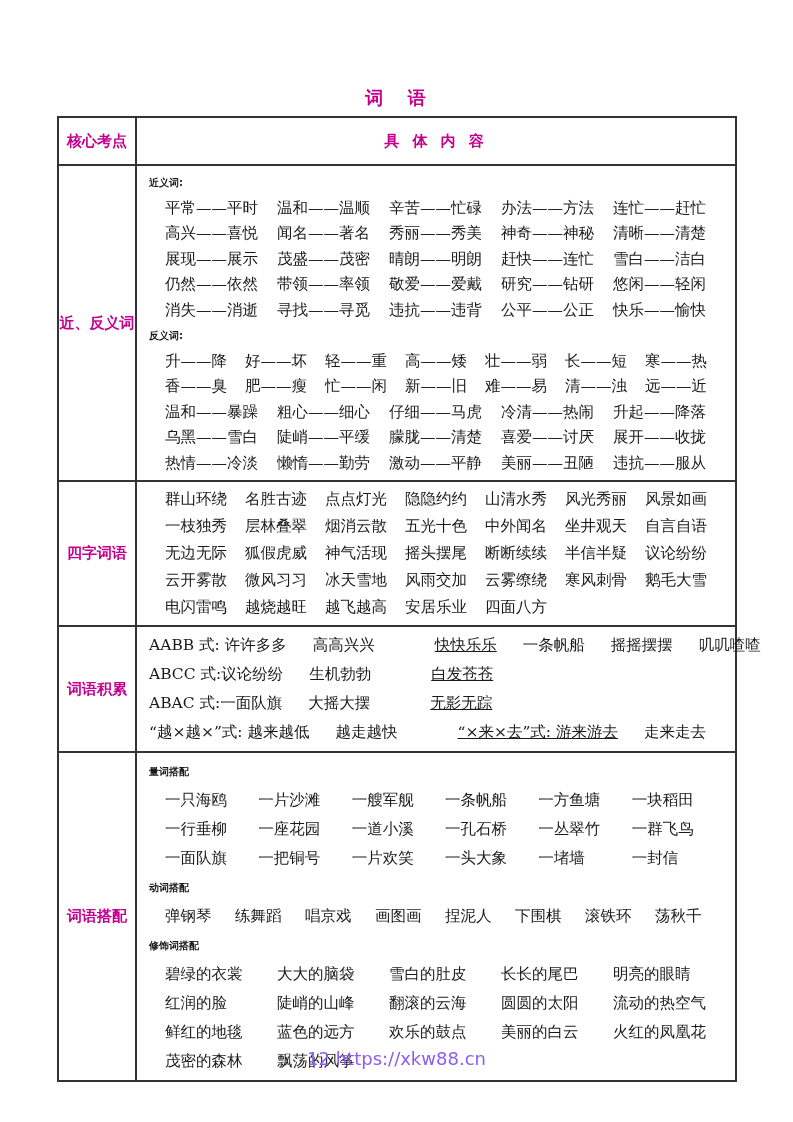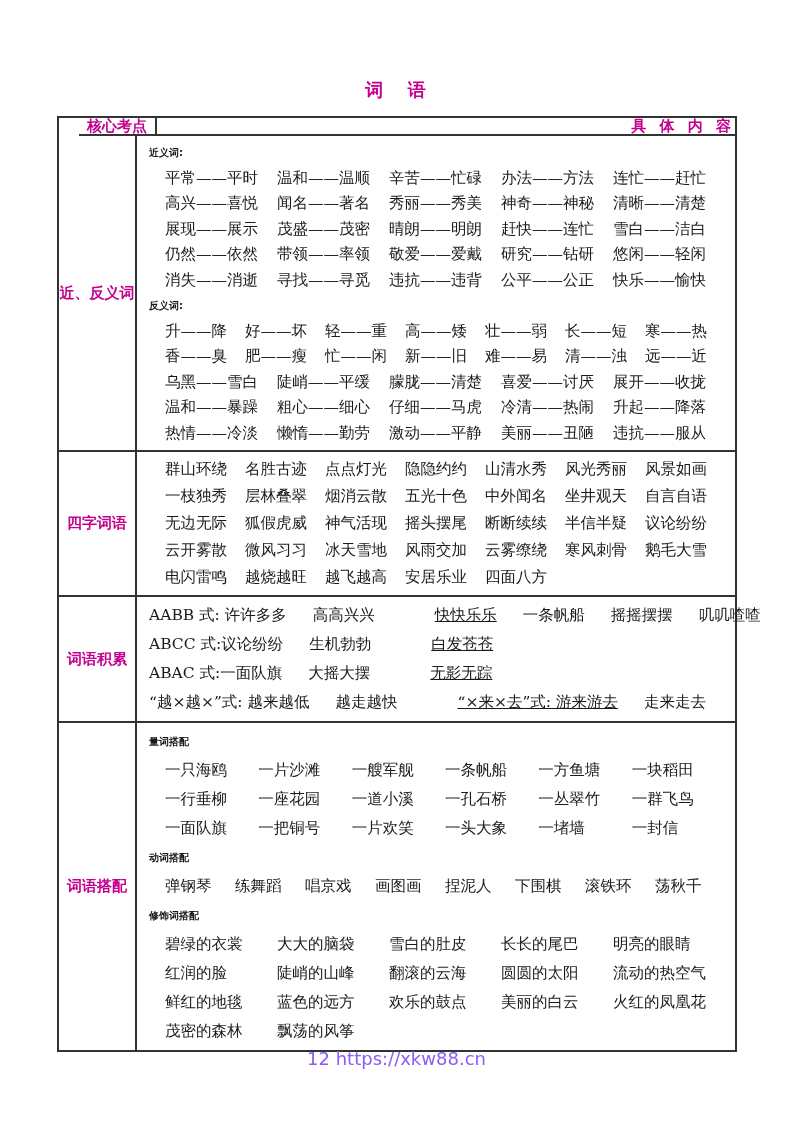--- a/index.html
+++ b/index.html
@@ -3,37 +3,37 @@
 <meta charset="utf-8">
 <style>
   :root { --accent:#c4008f; --line:#333333; }
   * { margin:0; padding:0; box-sizing:border-box; }
   body { background:#ffffff; }
   .page {
     position:relative; width:793px; height:1122px; background:#ffffff;
     font-family:"DejaVu Serif", serif; color:#1a1a1a; overflow:hidden;
   }
   .doc-title {
-    position:absolute; top:78px; left:0; width:100%;
+    position:absolute; top:86px; left:0; width:100%;
     text-align:center; font-family:"DejaVu Sans", sans-serif;
     font-size:18px; font-weight:bold; color:var(--accent);
     letter-spacing:2px; word-spacing:14px;
   }
   .doc-table {
     position:absolute; left:57px; top:116px; width:680px;
     border:2px solid var(--line);
   }
-  .t-header { display:flex; border-bottom:2px solid var(--line); height:18px;margin-left:20px; }
+  .t-header { display:flex; border-bottom:2px solid var(--line); height:48px; }
   .label-col {
     width:78px; flex:0 0 78px; border-right:2px solid var(--line);
     display:flex; align-items:center; justify-content:center;
     font-family:"DejaVu Sans", sans-serif; font-weight:bold;
     color:var(--accent); font-size:15px; text-align:center;
   }
-  .content-col { flex:1; display:flex; align-items:center; justify-content:flex-end; }
+  .content-col { flex:1; display:flex; align-items:center; justify-content:center; }
   .header-content {
     font-family:"DejaVu Sans", sans-serif; font-weight:bold;
     color:var(--accent); font-size:15px; letter-spacing:4px;
   }
   .t-row { display:flex; border-bottom:2px solid var(--line); }
   .t-row:last-child { border-bottom:none; }
   .content-cell { flex:1; padding:4px 10px 4px 12px; font-size:15.5px; }
   .block-heading {
     font-family:"DejaVu Sans", sans-serif; font-weight:bold; font-size:10px;
     color:#1a1a1a;
@@ -119,32 +119,32 @@
             <div class="line grid" style="--cols: 7;">
               <span class="item">香——臭</span>
               <span class="item">肥——瘦</span>
               <span class="item">忙——闲</span>
               <span class="item">新——旧</span>
               <span class="item">难——易</span>
               <span class="item">清——浊</span>
               <span class="item">远——近</span>
             </div>
             <div class="line grid" style="--cols: 5;">
+              <span class="item">温和——暴躁</span>
+              <span class="item">粗心——细心</span>
+              <span class="item">仔细——马虎</span>
+              <span class="item">冷清——热闹</span>
+              <span class="item">升起——降落</span>
+            </div>
+            <div class="line grid" style="--cols: 5;">
               <span class="item">乌黑——雪白</span>
               <span class="item">陡峭——平缓</span>
               <span class="item">朦胧——清楚</span>
               <span class="item">喜爱——讨厌</span>
               <span class="item">展开——收拢</span>
-            </div>
-            <div class="line grid" style="--cols: 5;">
-              <span class="item">温和——暴躁</span>
-              <span class="item">粗心——细心</span>
-              <span class="item">仔细——马虎</span>
-              <span class="item">冷清——热闹</span>
-              <span class="item">升起——降落</span>
             </div>
             <div class="line grid" style="--cols: 5;">
               <span class="item">热情——冷淡</span>
               <span class="item">懒惰——勤劳</span>
               <span class="item">激动——平静</span>
               <span class="item">美丽——丑陋</span>
               <span class="item">违抗——服从</span>
             </div>
           </div>
         </div>

